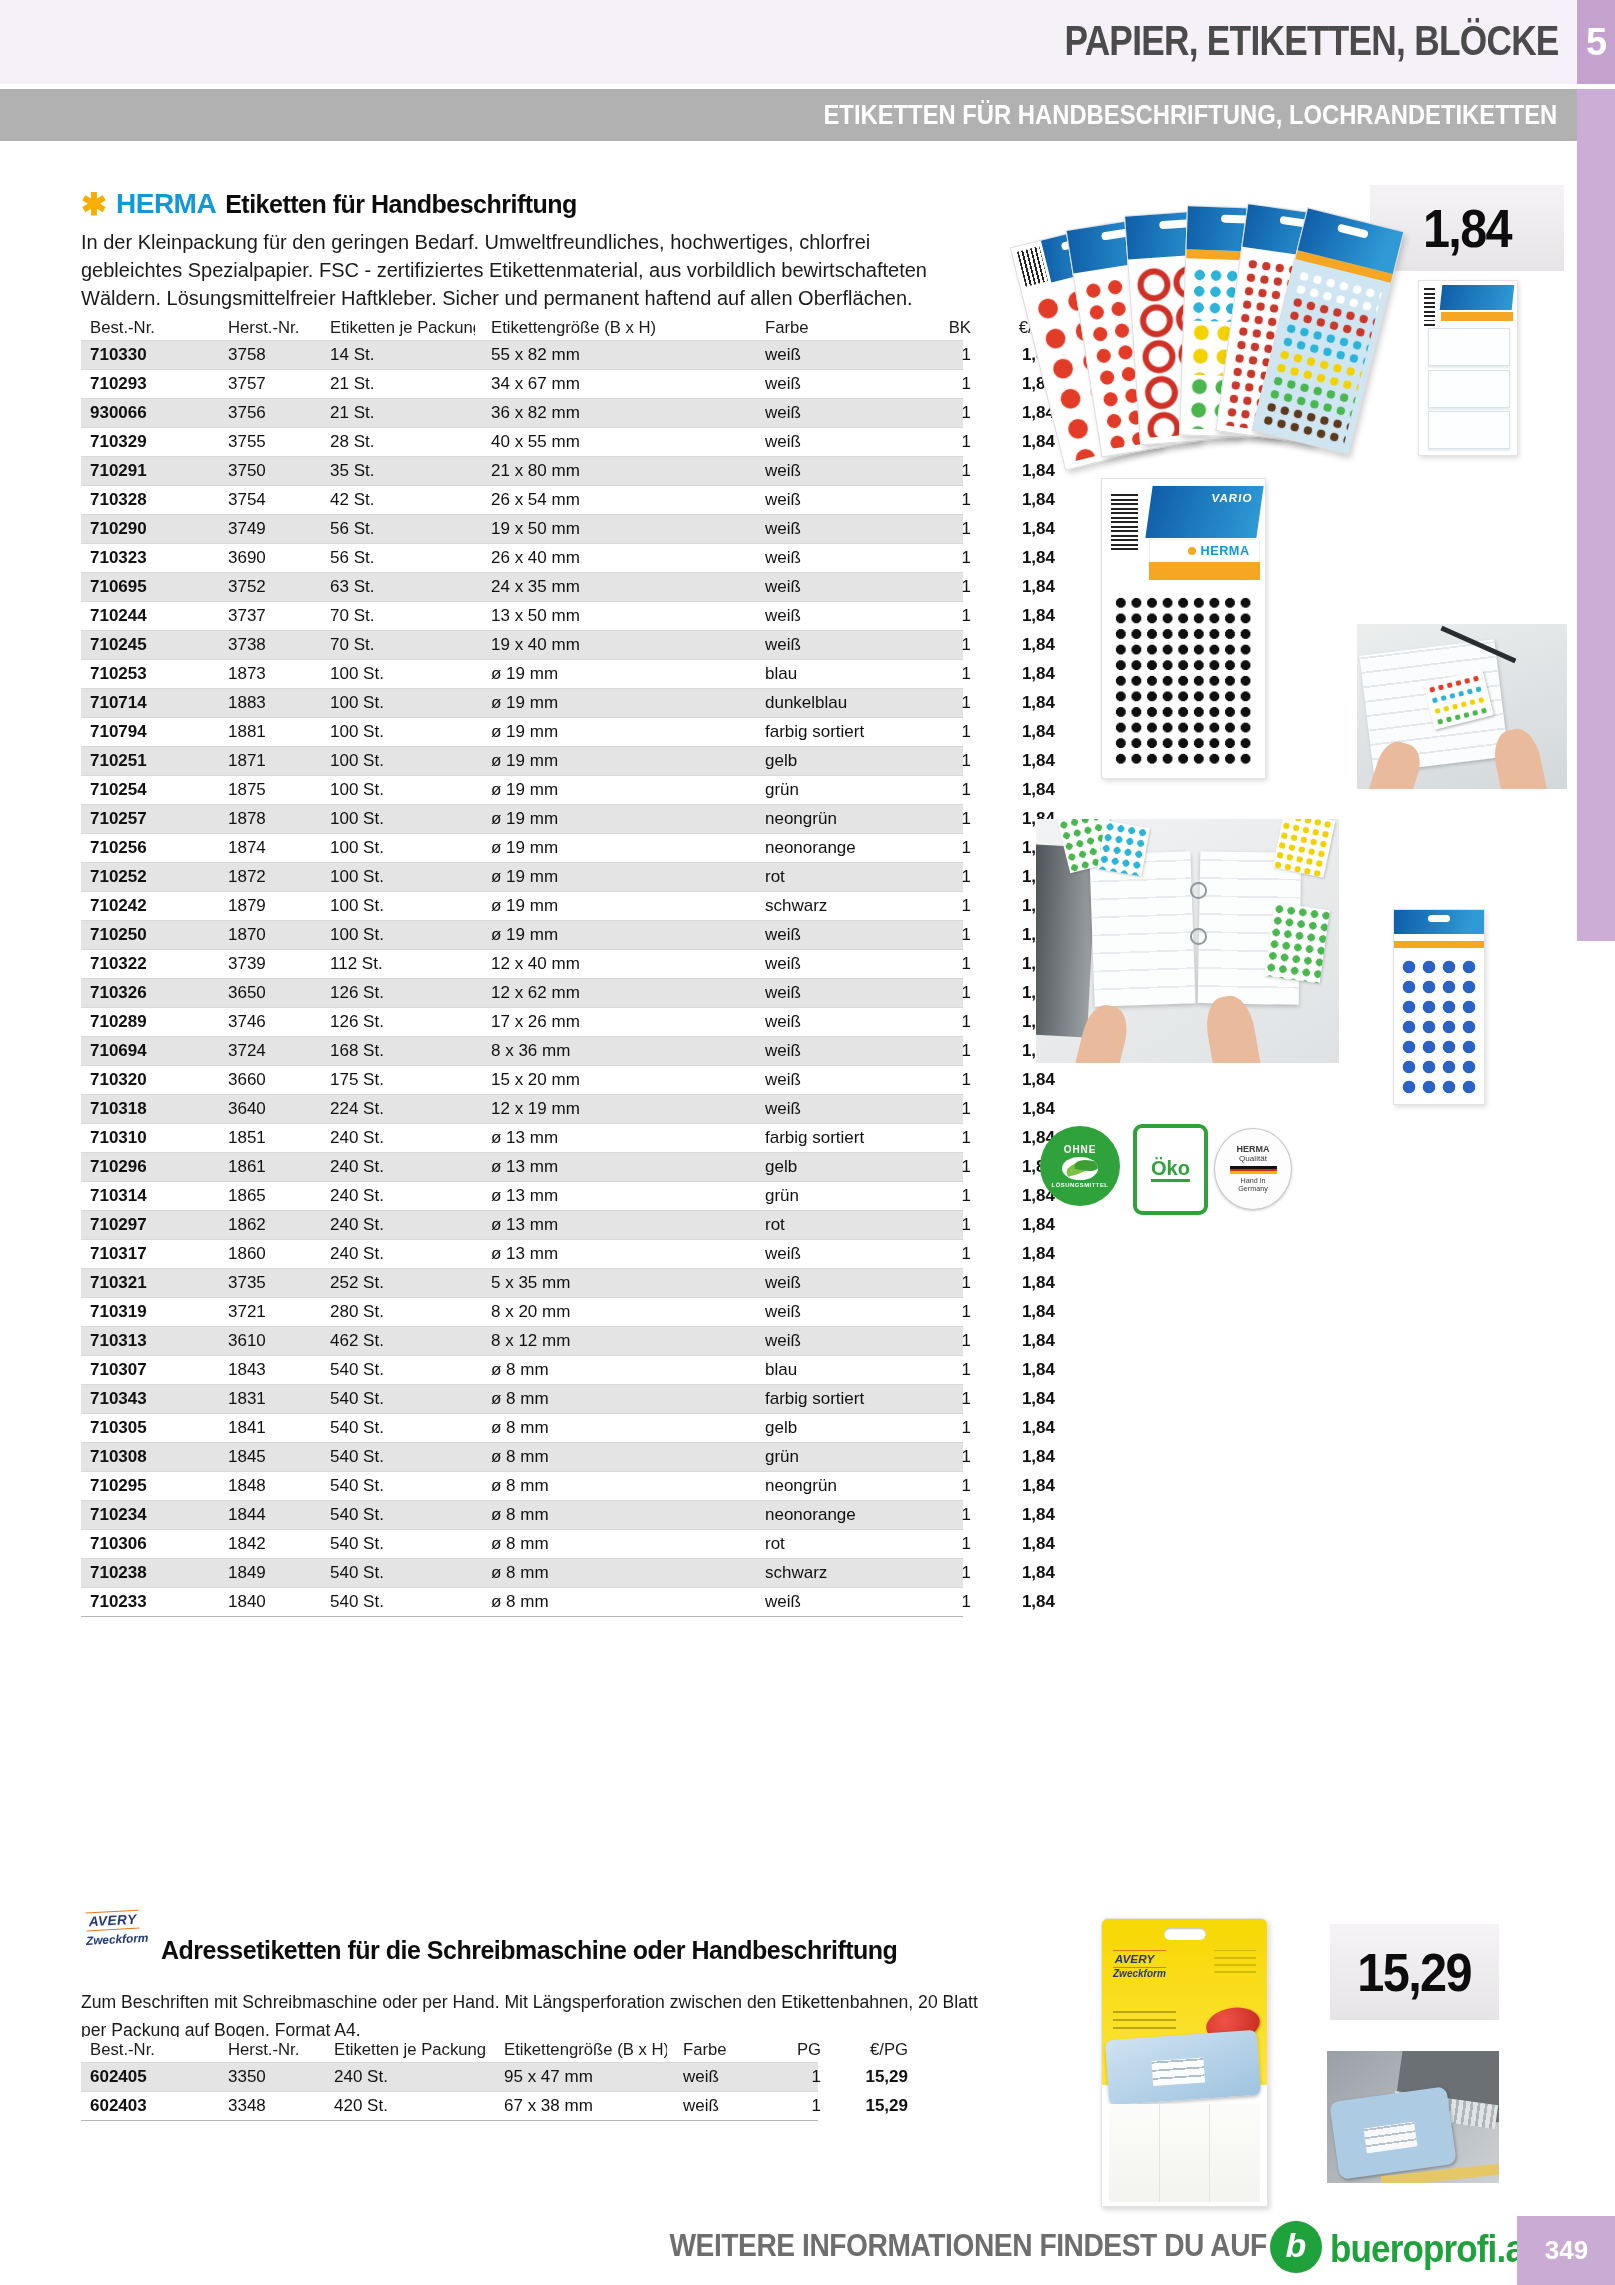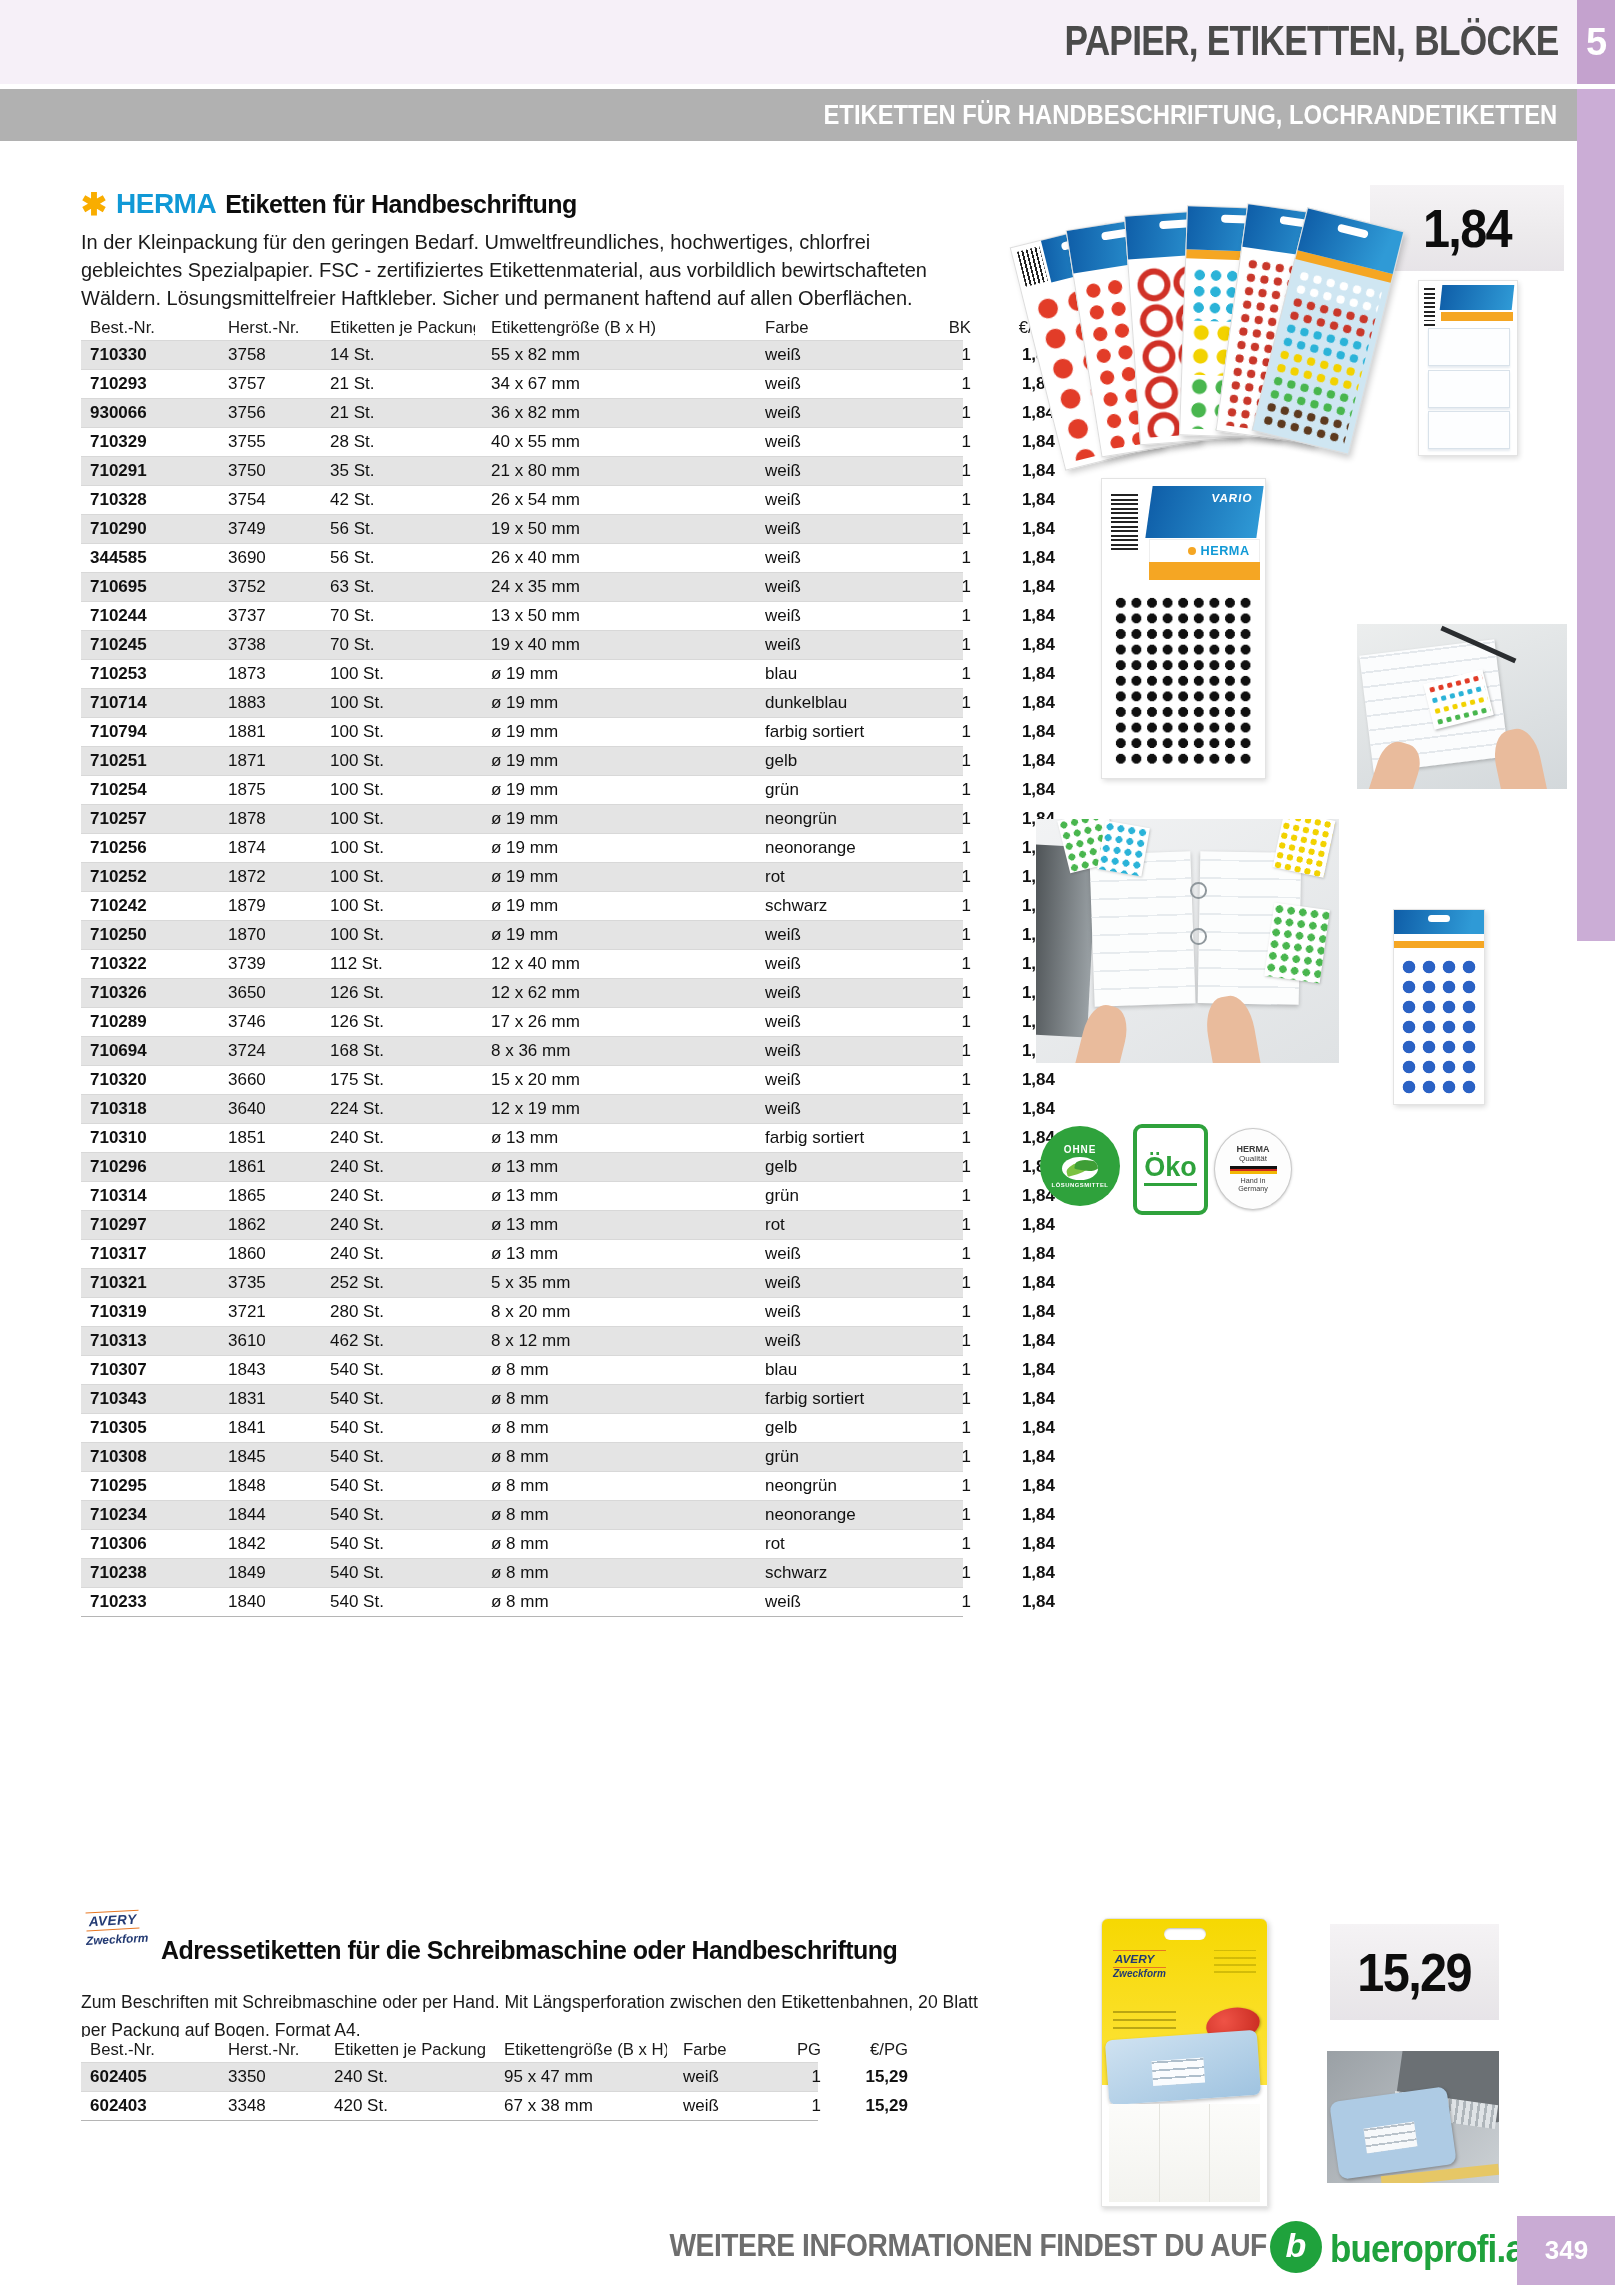--- a/index.html
+++ b/index.html
@@ -115,21 +115,21 @@
   
   .eco1{position:absolute;left:1040px;top:1126px;width:80px;height:80px;border-radius:50%;background:#2fa23c;
         display:flex;flex-direction:column;align-items:center;justify-content:center;color:#fff;text-align:center;}
   .eco1 .a{font-size:10px;font-weight:800;letter-spacing:0.9px;}
   .eco1 .leaf-wrap{position:relative;width:36px;height:23.5px;background:#fff;border-radius:50%;margin:1.8px 0;overflow:hidden;}
   .eco1 .leaf{position:absolute;width:23.5px;height:11px;background:#7cc242;border-radius:60% 10% 60% 10%;left:3.6px;top:6.3px;transform:rotate(-15deg);}
   .eco1 .leaf.l2{left:12.7px;top:3.6px;background:#3e9e36;transform:rotate(10deg);}
   .eco1 .b{font-size:5.9px;font-weight:700;letter-spacing:0.5px;}
   .eco2{position:absolute;left:1133px;top:1124px;width:67px;height:83px;background:#fff;border:4.5px solid #2fa23c;border-radius:9px;
         display:flex;align-items:center;justify-content:center;}
-  .eco2 .t{font-size:27px;font-weight:800;color:#2fa23c;border-bottom:3.6px solid #2fa23c;line-height:1.1;}
+  .eco2 .t{font-size:20px;font-weight:800;color:#2fa23c;border-bottom:3.6px solid #2fa23c;line-height:1.1;}
   .eco3{position:absolute;left:1214px;top:1128px;width:76px;height:80px;background:#fdfdfd;border:1.8px solid #c9c9c9;border-radius:50%;
         display:flex;flex-direction:column;align-items:center;justify-content:center;text-align:center;box-shadow:0 0.9px 2.7px rgba(0,0,0,.2);}
   .eco3 .h1{font-size:9px;font-weight:800;color:#3a3a3a;}
   .eco3 .h2{font-size:8.1px;color:#3a3a3a;}
   .eco3 .flag{width:47px;height:8.1px;margin:2.7px 0;background:linear-gradient(180deg,#111 0 33%,#d02b20 33% 66%,#f2b705 66% 100%);}
   .eco3 .h3{font-size:7.2px;color:#3a3a3a;line-height:1.15;}
 
   
   .avery-logo{position:absolute;left:86px;top:1911px;width:72px;height:72px;}
   .avery-logo .av{font-size:13.6px;font-weight:800;font-style:italic;color:#233a73;letter-spacing:0.5px;
@@ -250,21 +250,21 @@
       <div class="trow">
         <span class="tc b">710290</span>
         <span class="tc">3749</span>
         <span class="tc">56 St.</span>
         <span class="tc">19 x 50 mm</span>
         <span class="tc">weiß</span>
         <span class="tc r">1</span>
         <span class="tc r b">1,84</span>
       </div>
       <div class="trow">
-        <span class="tc b">344585</span>
+        <span class="tc b">710323</span>
         <span class="tc">3690</span>
         <span class="tc">56 St.</span>
         <span class="tc">26 x 40 mm</span>
         <span class="tc">weiß</span>
         <span class="tc r">1</span>
         <span class="tc r b">1,84</span>
       </div>
       <div class="trow">
         <span class="tc b">710695</span>
         <span class="tc">3752</span>

